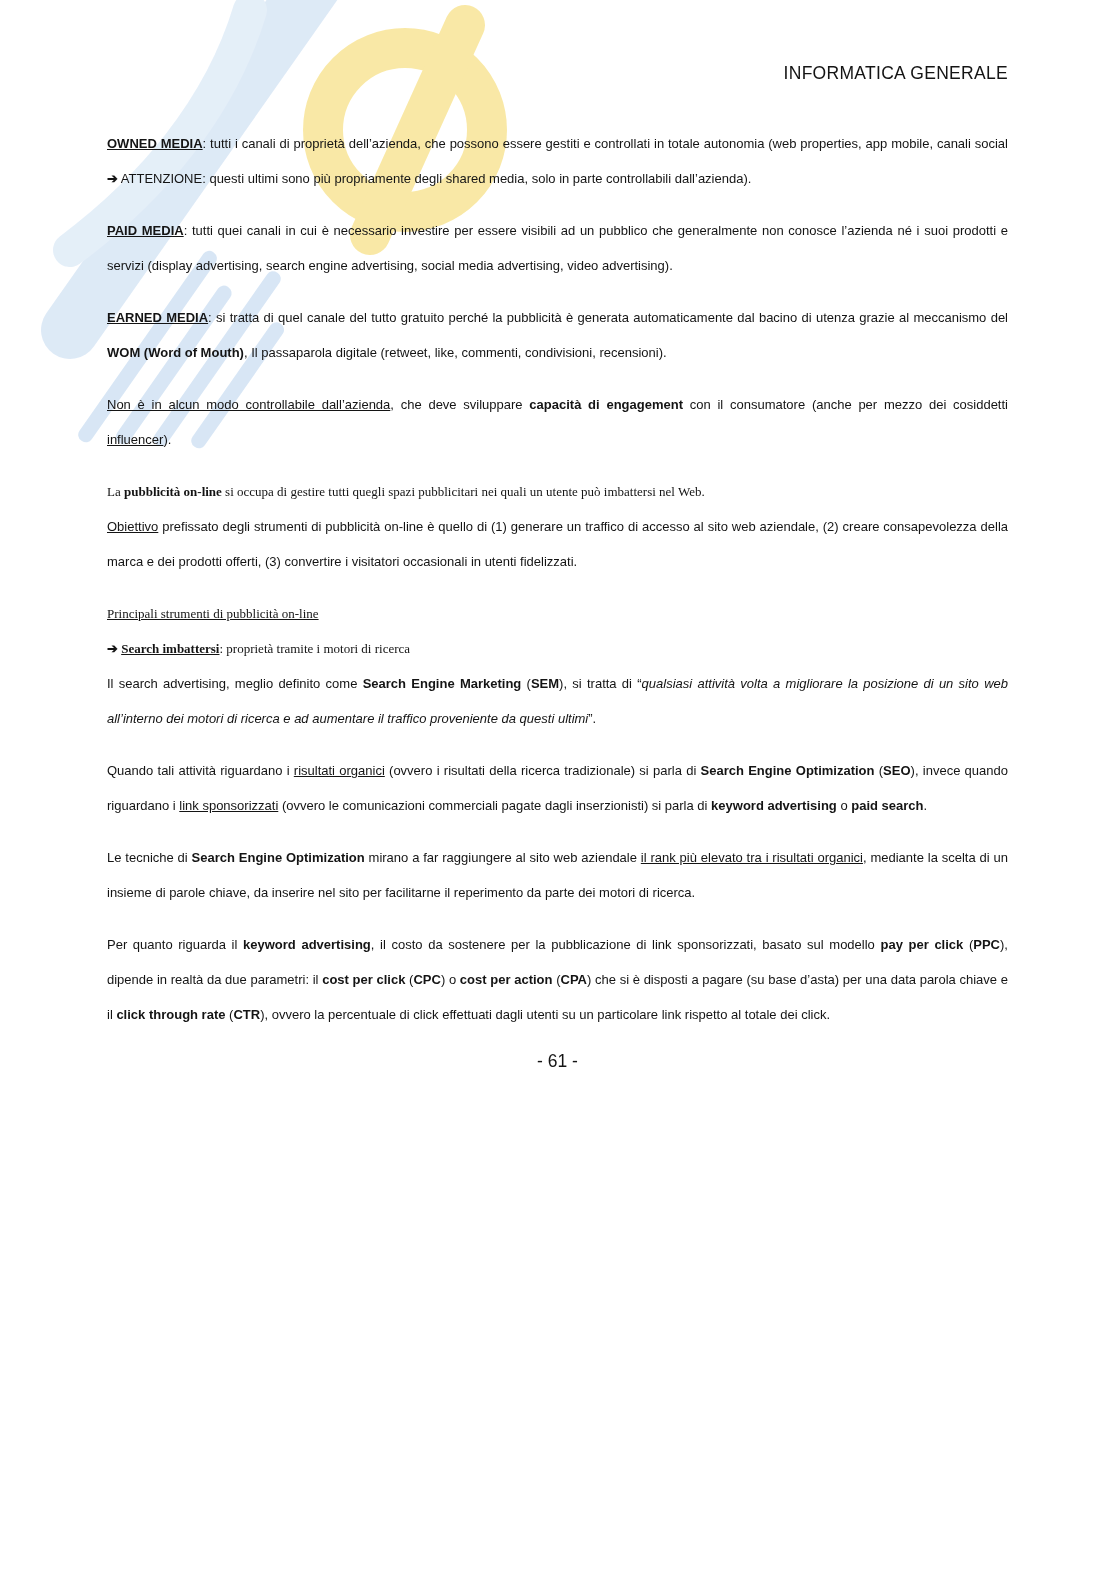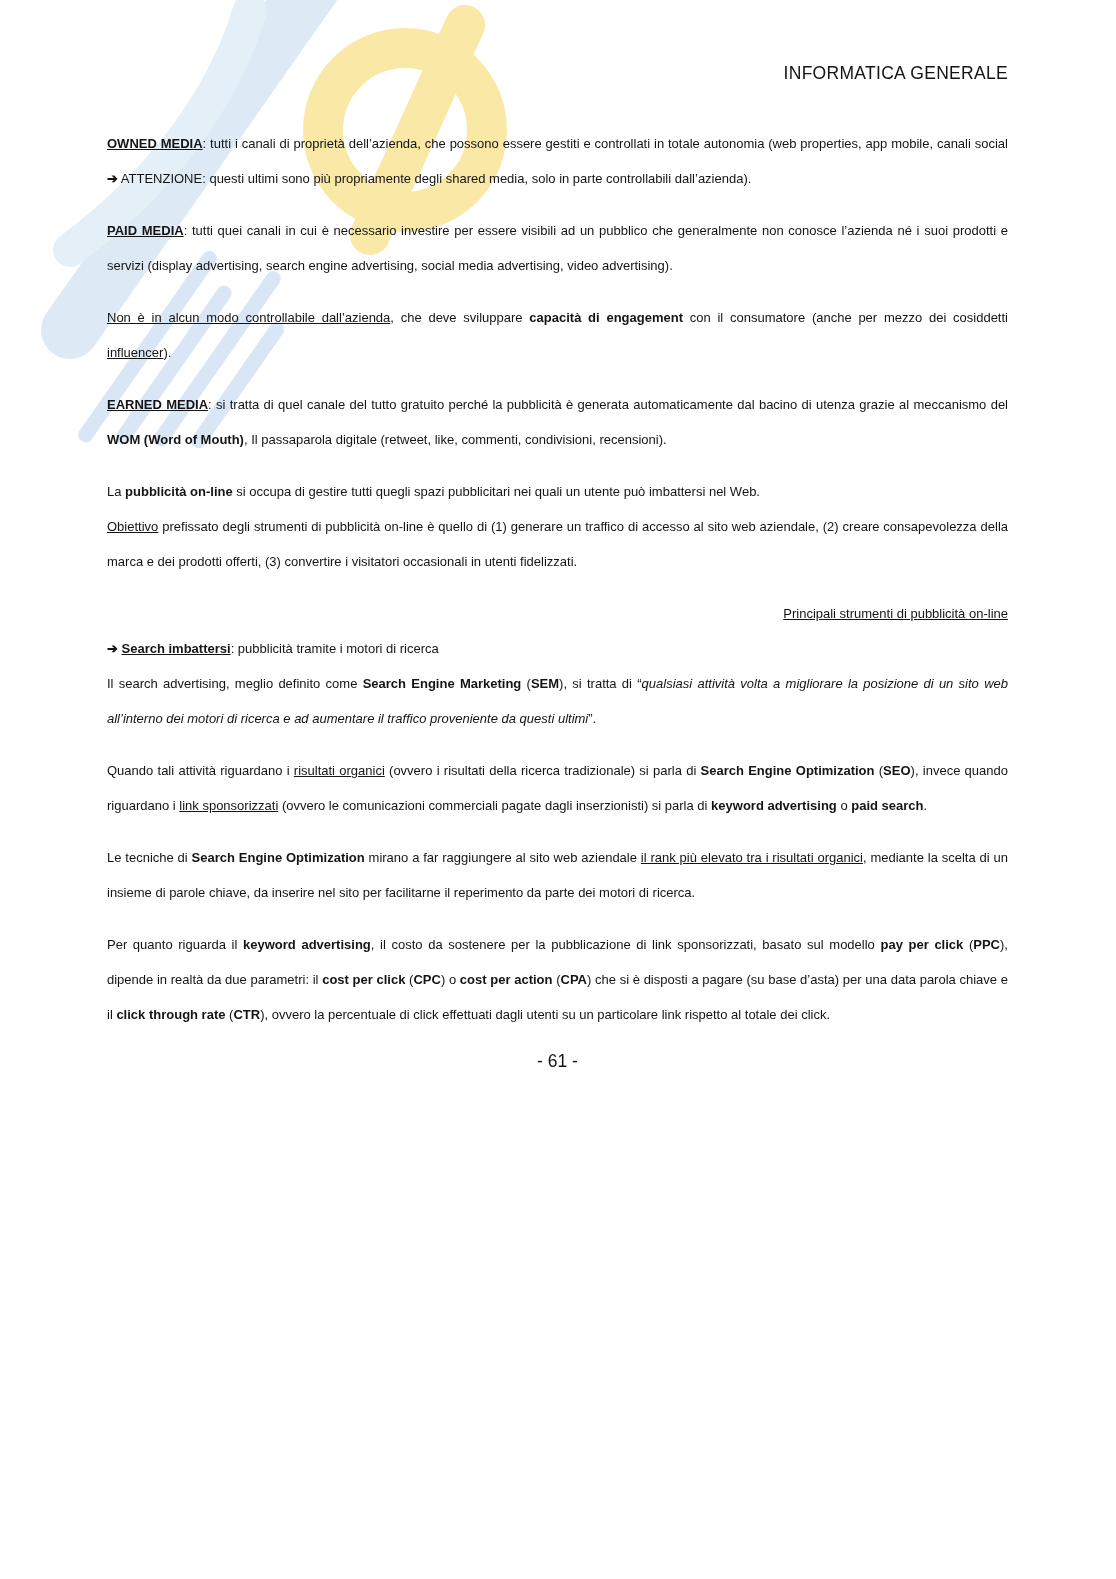--- a/index.html
+++ b/index.html
@@ -28,22 +28,22 @@
     line-height: 22px;
     letter-spacing: 0.3px;
     margin-bottom: 42px;
   }
   .para {
     font-size: 13px;
     line-height: 35px;
     margin: 0 0 17px 0;
     text-align: justify;
   }
-  .para.tight { margin-bottom: 0; }
-  .para.align-right { text-align: right; }
+  .para.tight { margin-bottom: 0; font-family: Liberation Serif, serif; }
+  .para.align-right { text-align: left; }
   .para.align-left { text-align: left; }
   .seg.b { font-weight: bold; }
   .seg.u { text-decoration: underline; }
   .seg.i { font-style: italic; }
   .doc-footer {
     text-align: center;
     font-size: 17.5px;
     line-height: 22px;
     margin-top: 18px;
   }
@@ -67,26 +67,26 @@
       </g>
     </g>
   </svg>
 
   <div class="content">
     <div class="doc-header">INFORMATICA GENERALE</div>
 
     <div>
         <p class="para align-justify"><span class="seg b u">OWNED MEDIA</span><span class="seg">: tutti i canali di proprietà dell’azienda, che possono essere gestiti e controllati in totale autonomia (web properties, app mobile, canali social </span><span class="seg b">➔</span><span class="seg"> ATTENZIONE: questi ultimi sono più propriamente degli shared media, solo in parte controllabili dall’azienda).</span></p>
         <p class="para align-justify"><span class="seg b u">PAID MEDIA</span><span class="seg">: tutti quei canali in cui è necessario investire per essere visibili ad un pubblico che generalmente non conosce l’azienda né i suoi prodotti e servizi (display advertising, search engine advertising, social media advertising, video advertising).</span></p>
+        <p class="para align-justify"><span class="seg b u">EARNED MEDIA</span><span class="seg">: si tratta di quel canale del tutto gratuito perché la pubblicità è generata automaticamente dal bacino di utenza grazie al meccanismo del </span><span class="seg b">WOM (Word of Mouth)</span><span class="seg">, Il passaparola digitale (retweet, like, commenti, condivisioni, recensioni).</span></p>
         <p class="para align-justify"><span class="seg u">Non è in alcun modo controllabile dall’azienda</span><span class="seg">, che deve sviluppare </span><span class="seg b">capacità di engagement</span><span class="seg"> con il consumatore (anche per mezzo dei cosiddetti </span><span class="seg u">influencer</span><span class="seg">).</span></p>
-        <p class="para align-justify"><span class="seg b u">EARNED MEDIA</span><span class="seg">: si tratta di quel canale del tutto gratuito perché la pubblicità è generata automaticamente dal bacino di utenza grazie al meccanismo del </span><span class="seg b">WOM (Word of Mouth)</span><span class="seg">, Il passaparola digitale (retweet, like, commenti, condivisioni, recensioni).</span></p>
         <p class="para align-justify tight"><span class="seg">La </span><span class="seg b">pubblicità on-line</span><span class="seg"> si occupa di gestire tutti quegli spazi pubblicitari nei quali un utente può imbattersi nel Web.</span></p>
         <p class="para align-justify"><span class="seg u">Obiettivo</span><span class="seg"> prefissato degli strumenti di pubblicità on-line è quello di (1) generare un traffico di accesso al sito web aziendale, (2) creare consapevolezza della marca e dei prodotti offerti, (3) convertire i visitatori occasionali in utenti fidelizzati.</span></p>
         <p class="para align-right tight"><span class="seg u">Principali strumenti di pubblicità on-line</span></p>
-        <p class="para align-left tight"><span class="seg b">➔ </span><span class="seg b u">Search imbattersi</span><span class="seg">: pubblicità tramite i motori di ricerca</span></p>
+        <p class="para align-left tight"><span class="seg b">➔ </span><span class="seg b u">Search imbattersi</span><span class="seg">: proprietà tramite i motori di ricerca</span></p>
         <p class="para align-justify"><span class="seg">Il search advertising, meglio definito come </span><span class="seg b">Search Engine Marketing</span><span class="seg"> (</span><span class="seg b">SEM</span><span class="seg">), si tratta di “</span><span class="seg i">qualsiasi attività volta a migliorare la posizione di un sito web all’interno dei motori di ricerca e ad aumentare il traffico proveniente da questi ultimi</span><span class="seg">”.</span></p>
         <p class="para align-justify"><span class="seg">Quando tali attività riguardano i </span><span class="seg u">risultati organici</span><span class="seg"> (ovvero i risultati della ricerca tradizionale) si parla di </span><span class="seg b">Search Engine Optimization</span><span class="seg"> (</span><span class="seg b">SEO</span><span class="seg">), invece quando riguardano i </span><span class="seg u">link sponsorizzati</span><span class="seg"> (ovvero le comunicazioni commerciali pagate dagli inserzionisti) si parla di </span><span class="seg b">keyword advertising</span><span class="seg"> o </span><span class="seg b">paid search</span><span class="seg">.</span></p>
         <p class="para align-justify"><span class="seg">Le tecniche di </span><span class="seg b">Search Engine Optimization</span><span class="seg"> mirano a far raggiungere al sito web aziendale </span><span class="seg u">il rank più elevato tra i risultati organici</span><span class="seg">, mediante la scelta di un insieme di parole chiave, da inserire nel sito per facilitarne il reperimento da parte dei motori di ricerca.</span></p>
         <p class="para align-justify"><span class="seg">Per quanto riguarda il </span><span class="seg b">keyword advertising</span><span class="seg">, il costo da sostenere per la pubblicazione di link sponsorizzati, basato sul modello </span><span class="seg b">pay per click</span><span class="seg"> (</span><span class="seg b">PPC</span><span class="seg">), dipende in realtà da due parametri: il </span><span class="seg b">cost per click</span><span class="seg"> (</span><span class="seg b">CPC</span><span class="seg">) o </span><span class="seg b">cost per action</span><span class="seg"> (</span><span class="seg b">CPA</span><span class="seg">) che si è disposti a pagare (su base d’asta) per una data parola chiave e il </span><span class="seg b">click through rate</span><span class="seg"> (</span><span class="seg b">CTR</span><span class="seg">), ovvero la percentuale di click effettuati dagli utenti su un particolare link rispetto al totale dei click.</span></p>
       </div>
 
     <div class="doc-footer">- 61 -</div>
   </div>
 
 </div>

